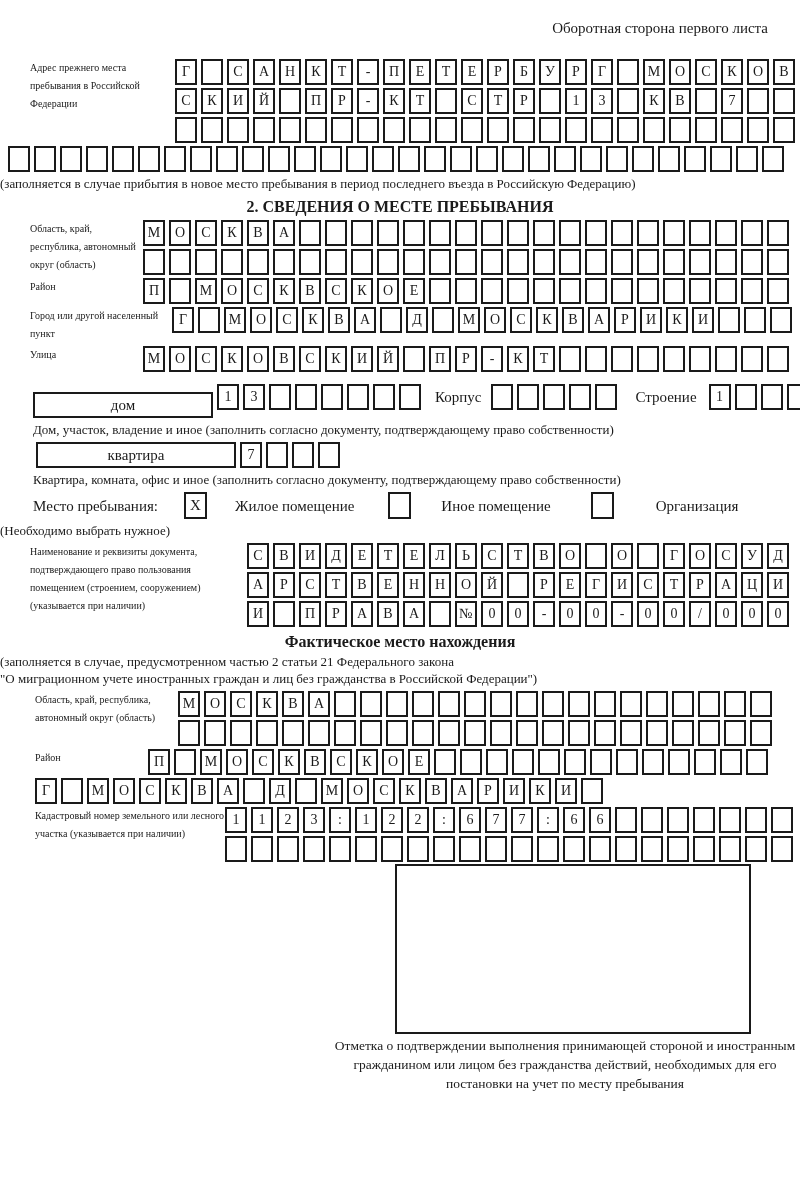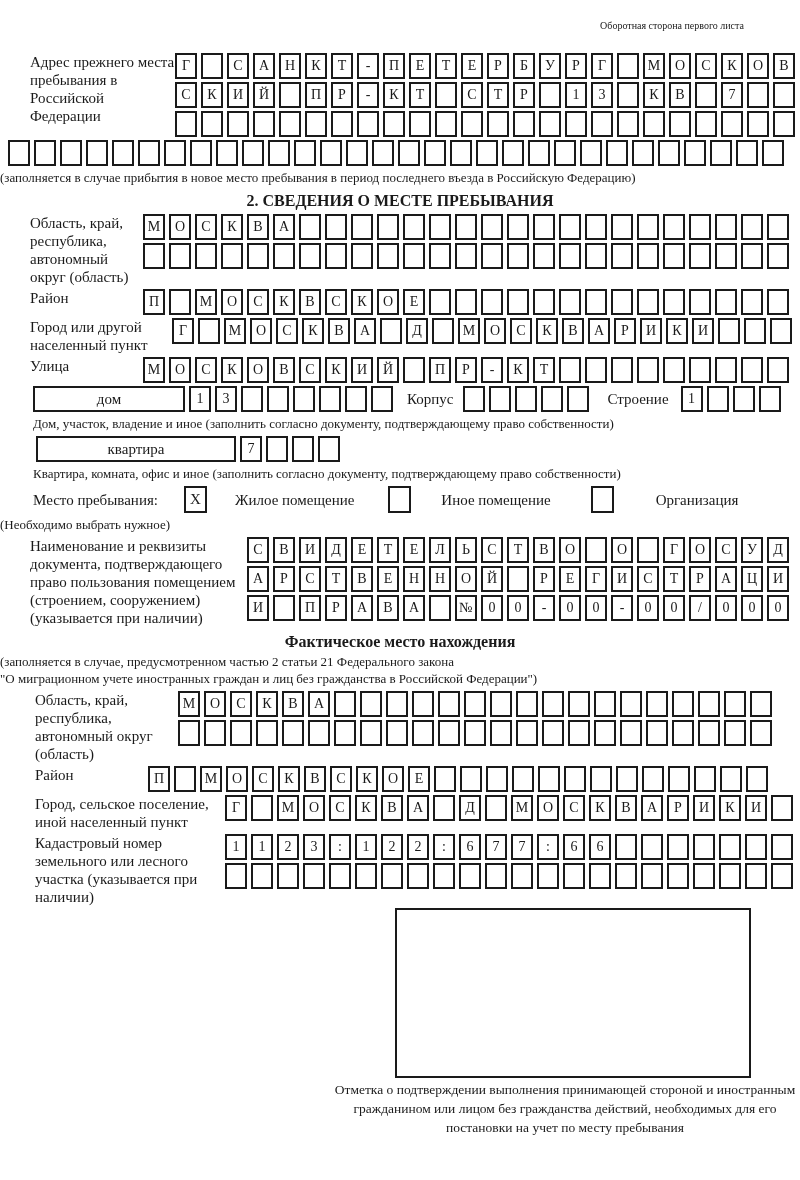--- a/index.html
+++ b/index.html
@@ -2,24 +2,24 @@
 <html style="--ink: #1a1a1a; --paper: #ffffff;"><head>
 <meta charset="utf-8">
 <style>
   :root { --ink:#1a1a1a; --paper:#ffffff; }
   * { margin:0; padding:0; box-sizing:border-box; }
   body {
     width:800px; height:1180px; overflow:hidden;
     background:var(--paper); color:var(--ink);
     font-family:"Liberation Serif","DejaVu Serif",serif;
   }
-  .header-note { margin-top:20px; padding-right:56px; text-align:right; font-size:10px; }
+  .header-note { margin-top:20px; padding-right:32px; text-align:right; font-size:15px; }
   .block { margin-top:22px; }
   .row { display:flex; align-items:flex-start; }
-  .lbl { font-size:15px; line-height:18px; color:var(--ink); }
+  .lbl { font-size:10px; line-height:18px; color:var(--ink); }
   .w145{flex:0 0 145px;} .w113{flex:0 0 113px;} .w142{flex:0 0 142px;}
   .w217{flex:0 0 217px;} .w143{flex:0 0 143px;} .w190{flex:0 0 190px;}
   .ind30{padding-left:30px;} .ind33{padding-left:33px;} .ind35{padding-left:35px;} .ind8{padding-left:8px;}
   .cells { display:flex; gap:4px; }
   .cells + .cells { margin-top:3px; }
   .stack { display:flex; flex-direction:column; }
   .cell {
     flex:0 0 22px; width:22px; height:26px;
     border:2px solid var(--ink);
     display:flex; align-items:center; justify-content:center;
@@ -313,21 +313,21 @@
       <span class="cell"></span>
       <span class="cell"></span>
       <span class="cell"></span>
       <span class="cell"></span>
       <span class="cell"></span>
       <span class="cell"></span>
     </div>
 </div>
 
 <div class="row ind33 rowgap" style="align-items:center; gap:4px;">
-  <div class="bigbox" style="width:152px;">дом</div>
+  <div class="bigbox" style="width:180px;margin-top:17px;">дом</div>
   <div class="cells">
       <span class="cell">1</span>
       <span class="cell">3</span>
       <span class="cell"></span>
       <span class="cell"></span>
       <span class="cell"></span>
       <span class="cell"></span>
       <span class="cell"></span>
       <span class="cell"></span>
     </div>
@@ -530,21 +530,20 @@
       <span class="cell"></span>
       <span class="cell"></span>
       <span class="cell"></span>
       <span class="cell"></span>
       <span class="cell"></span>
       <span class="cell"></span>
     </div>
 </div>
 
 <div class="row ind35 rowgap">
-  <div class="lbl w190">Город, сельское поселение, иной населенный пункт</div>
   <div class="cells">
       <span class="cell">Г</span>
       <span class="cell"></span>
       <span class="cell">М</span>
       <span class="cell">О</span>
       <span class="cell">С</span>
       <span class="cell">К</span>
       <span class="cell">В</span>
       <span class="cell">А</span>
       <span class="cell"></span>

